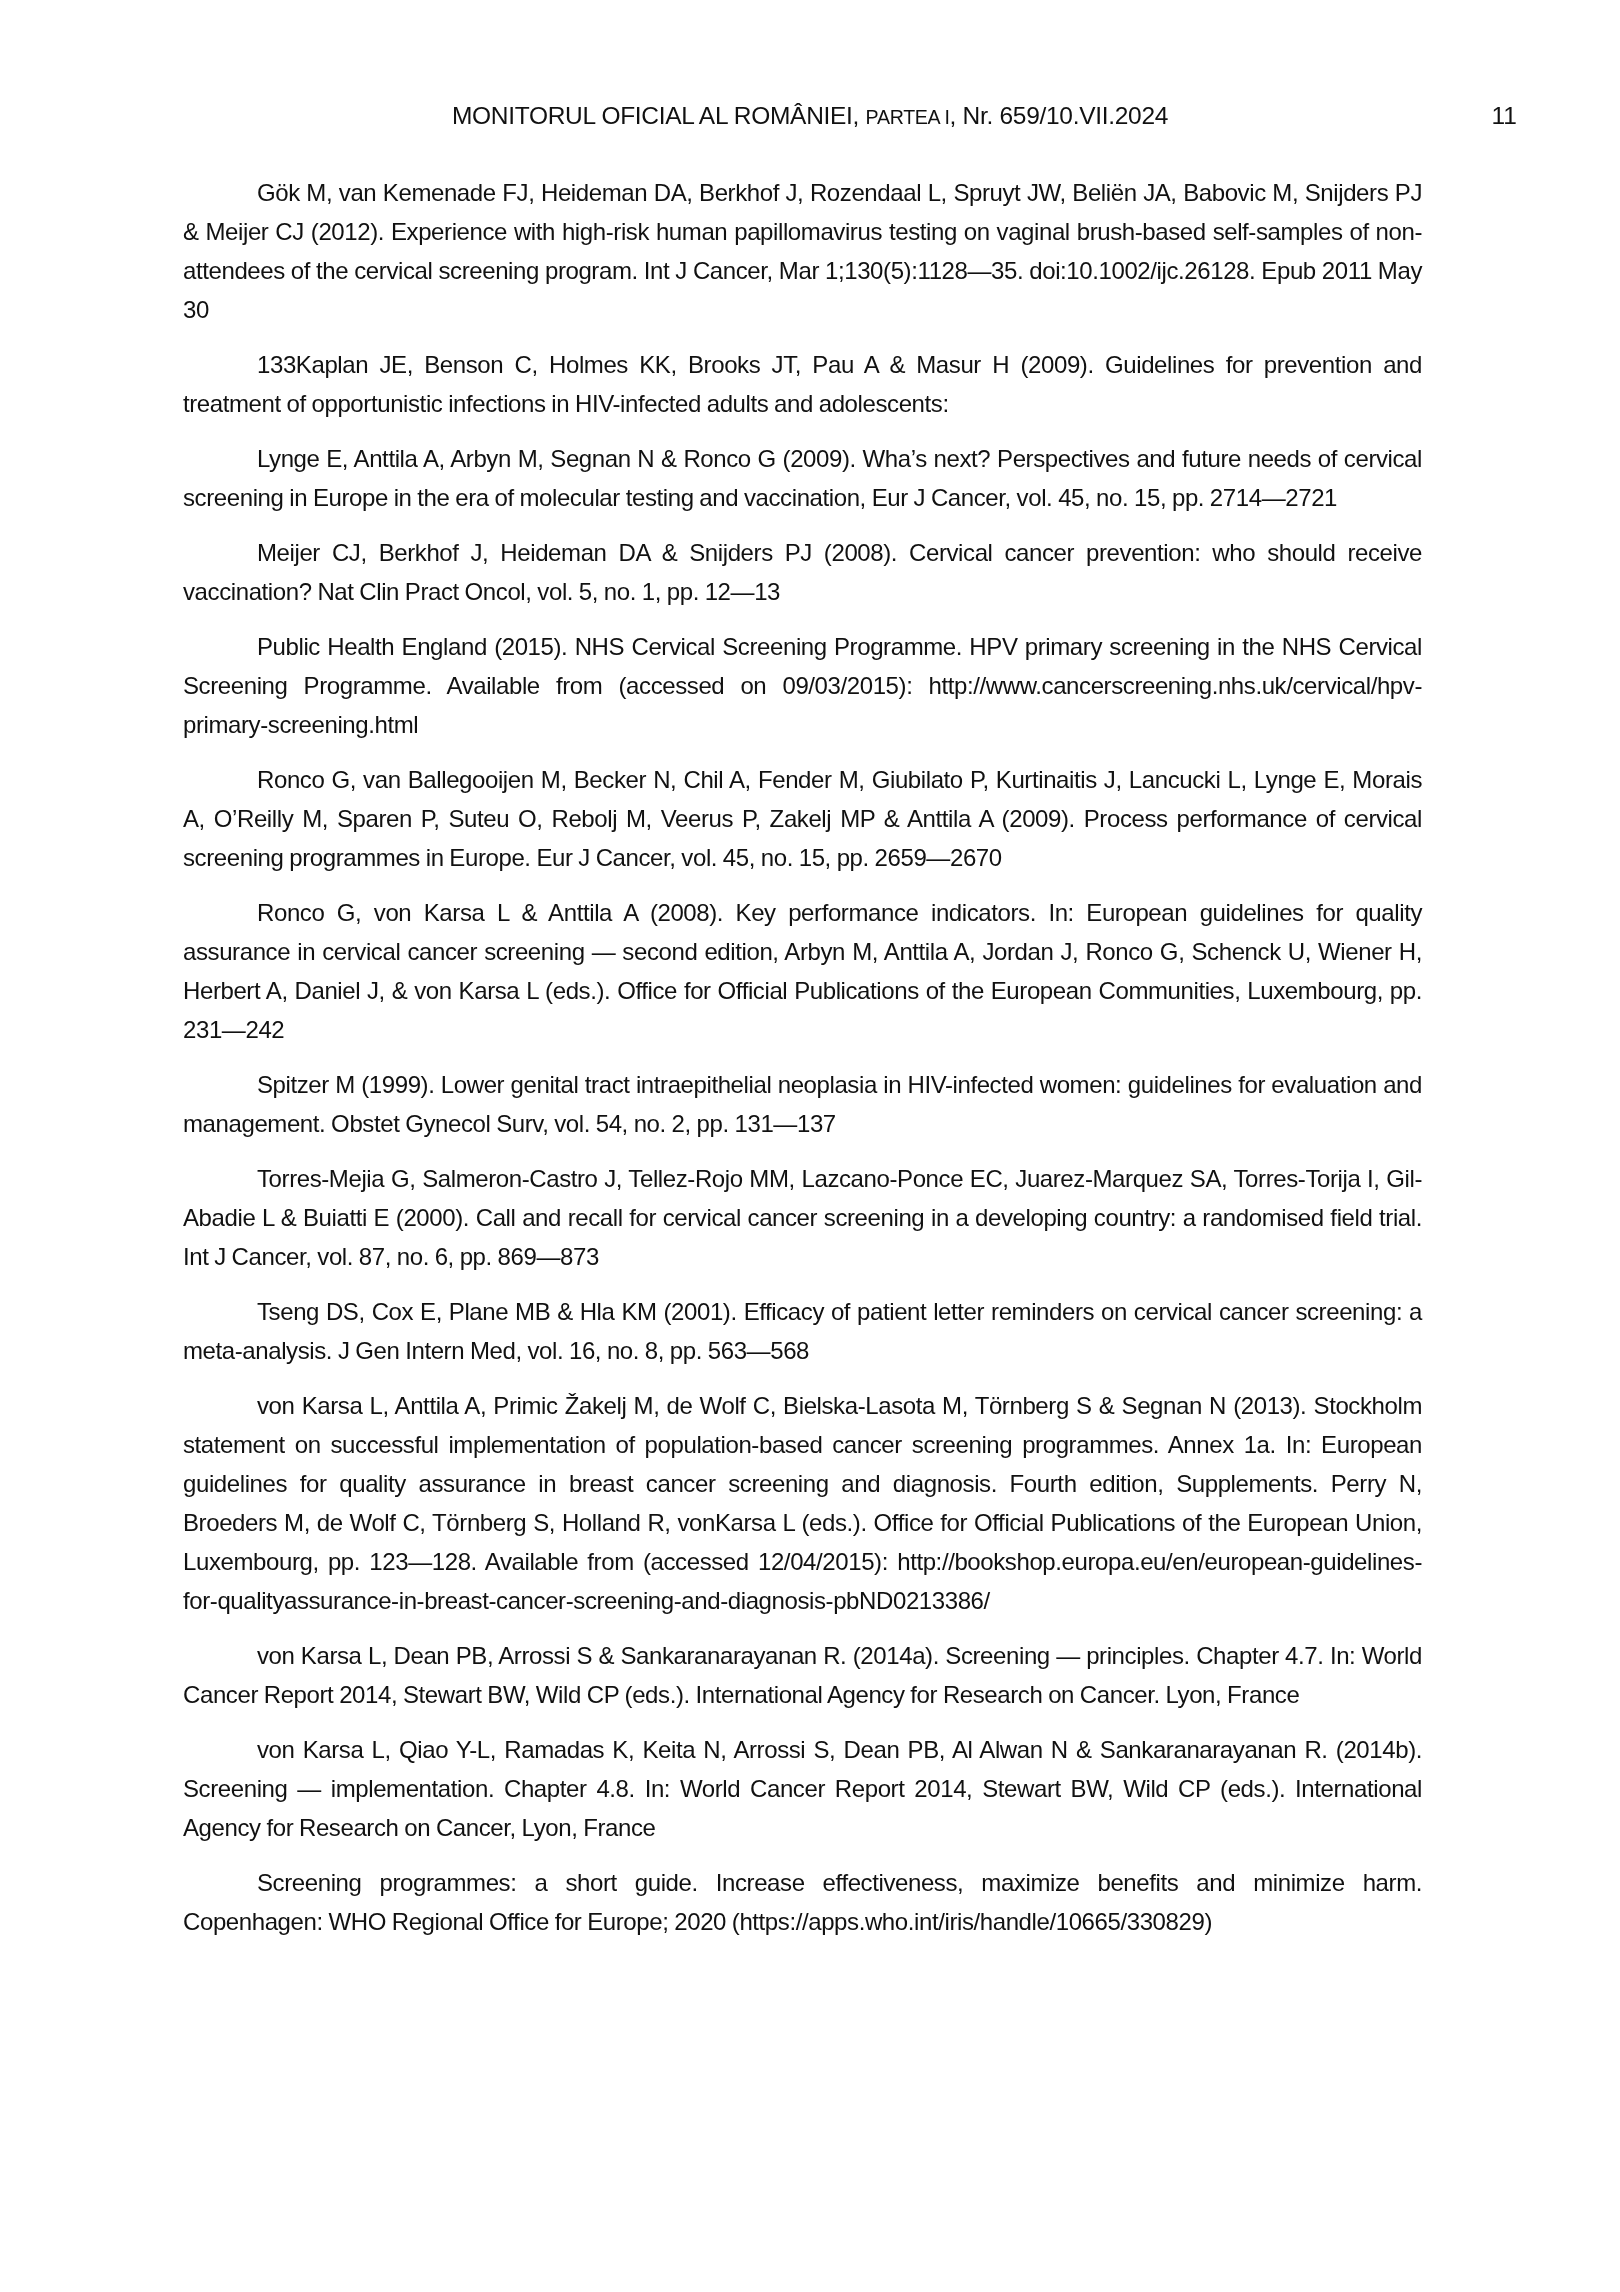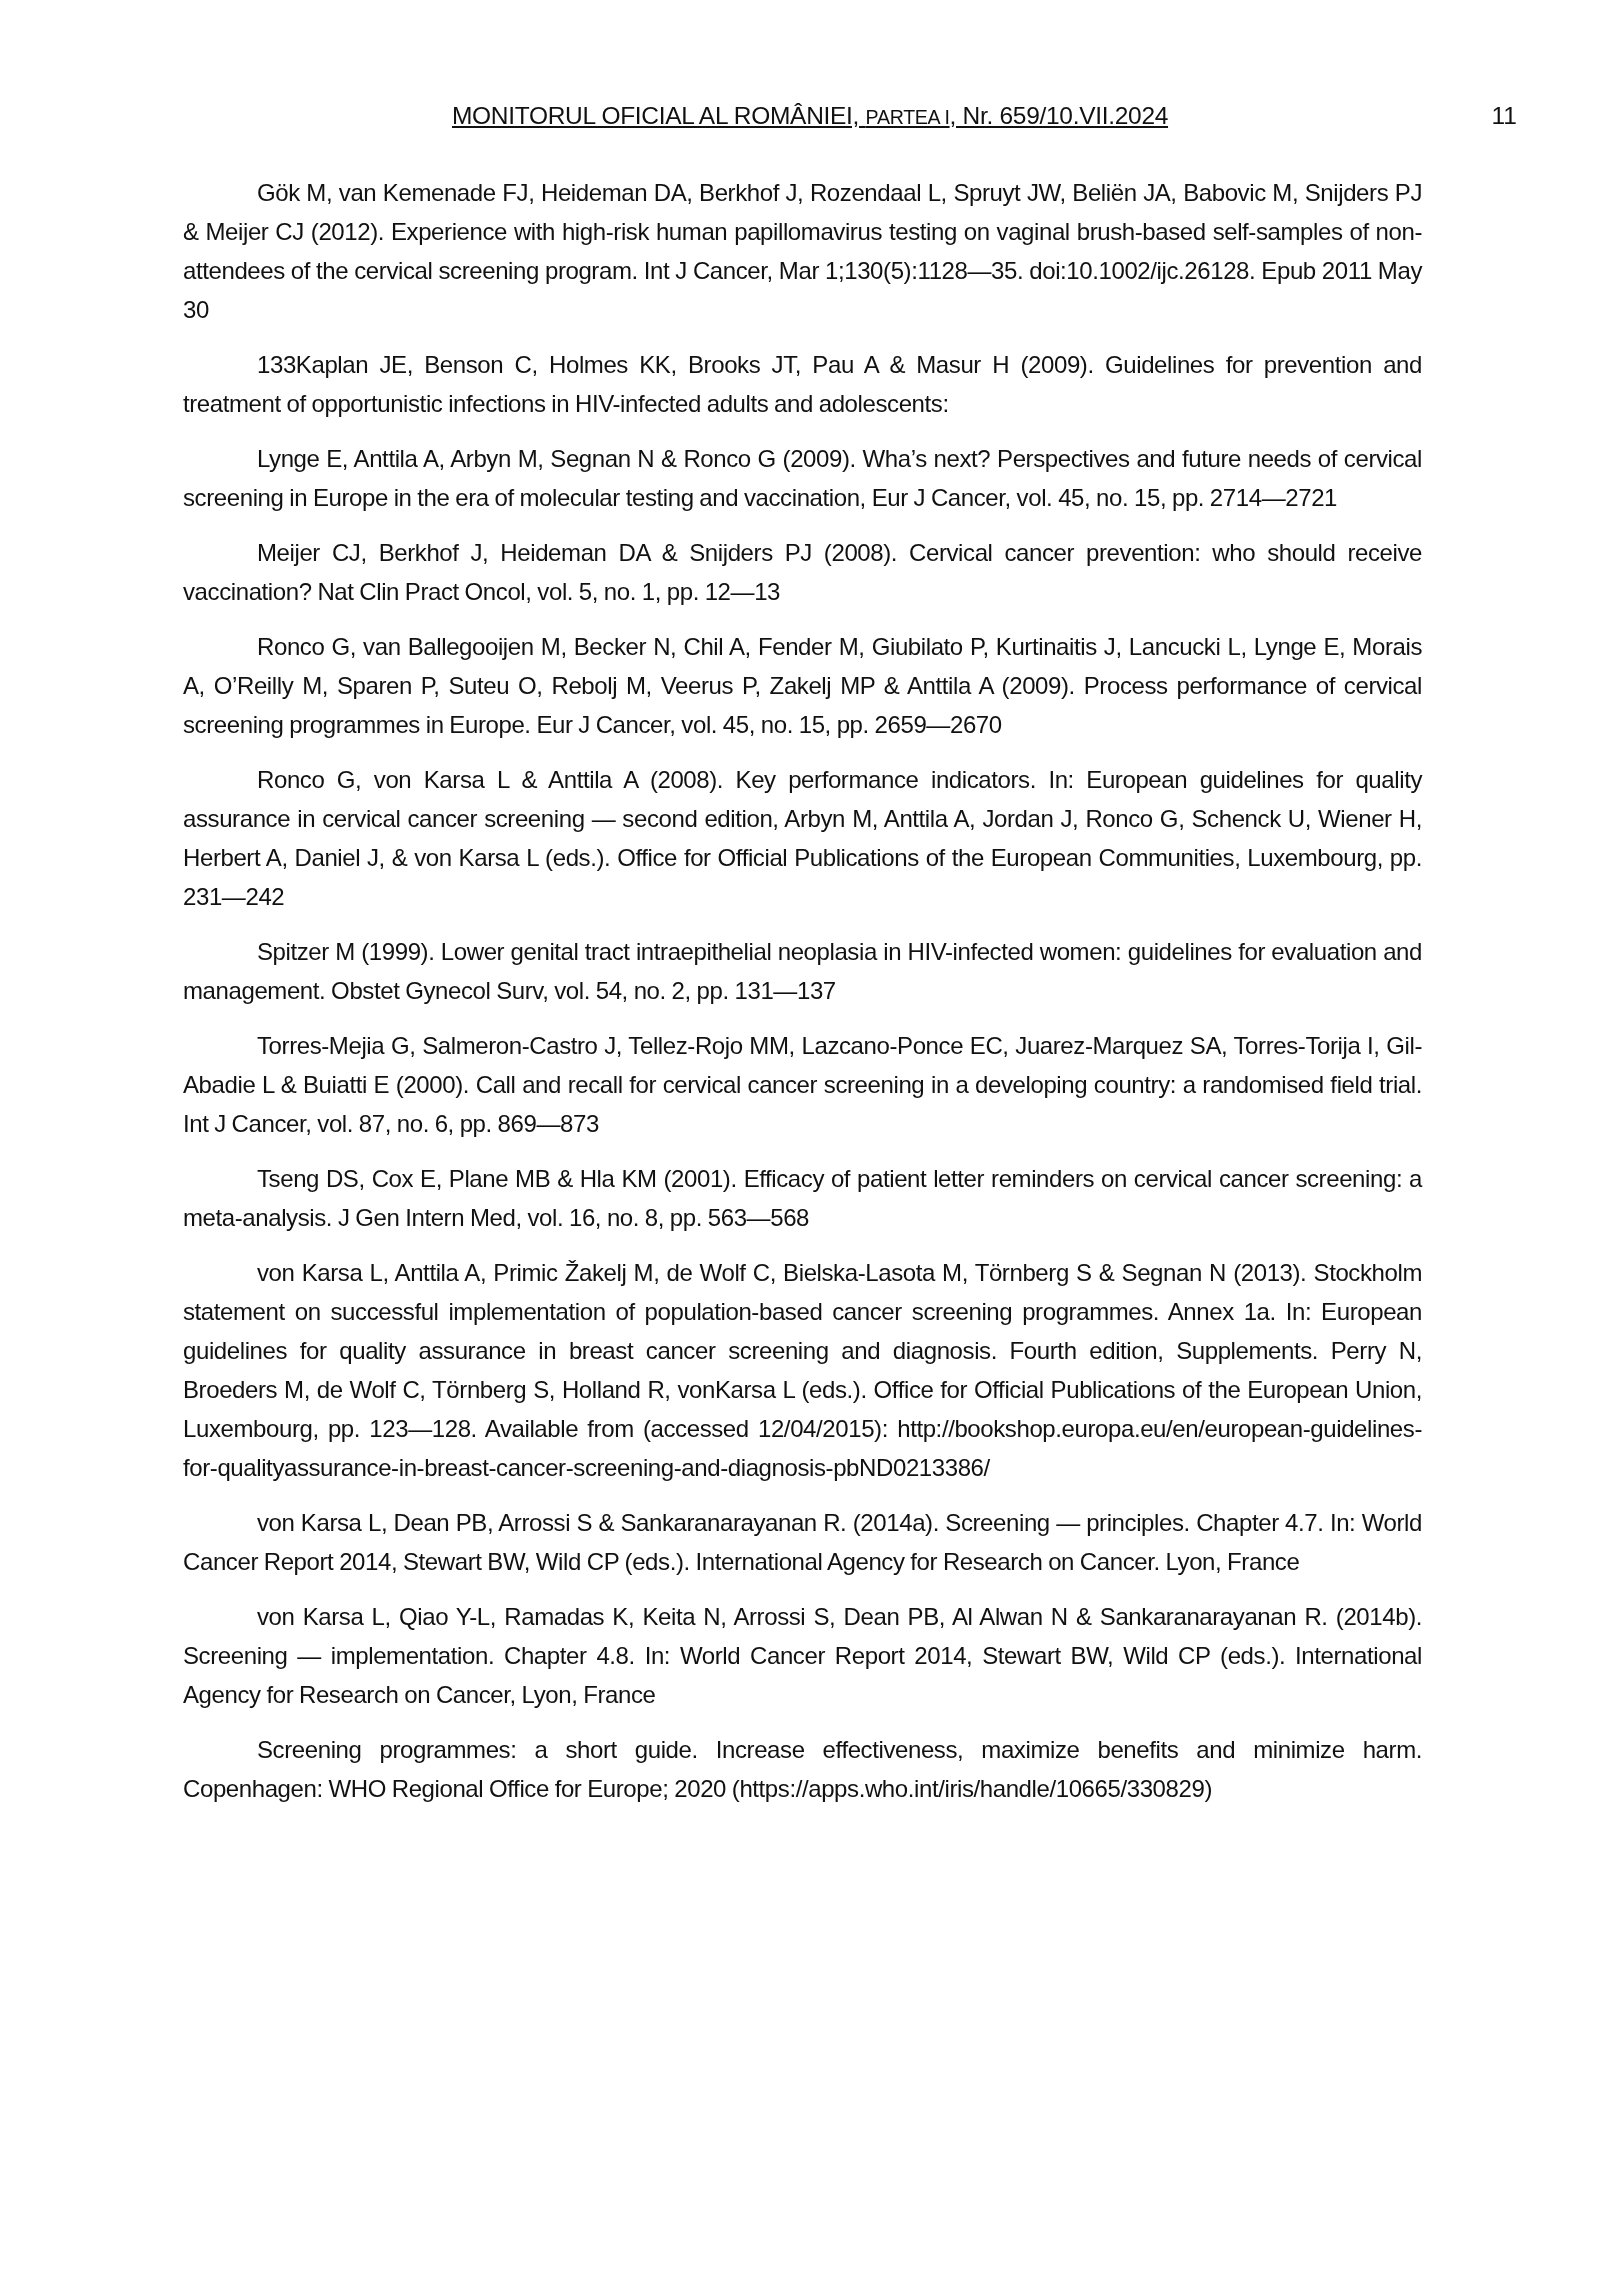--- a/index.html
+++ b/index.html
@@ -5,21 +5,21 @@
   html, body { margin: 0; padding: 0; background: #ffffff; }
   body {
     width: 1620px; height: 2293px; position: relative; overflow: hidden;
     font-family: "Liberation Sans", sans-serif; color: #111111;
   }
   .header {
     position: absolute; top: 102px; left: 0; width: 1620px; height: 39px;
   }
   .header-title {
     position: absolute; left: 0; width: 1620px; text-align: center;
-    font-size: 24.5px; letter-spacing: -0.3px; top: 0; text-decoration: underline;
+    font-size: 24.5px; letter-spacing: -0.3px; top: 0;
   }
   .header-title .small { font-size: 19.6px; }
   .page-number {
     position: absolute; right: 103px; top: 0; font-size: 24.5px;
   }
   .refs {
     position: absolute; top: 157px; left: 167px; width: 1271px;
   }
   .ref {
     font-size: 24px; line-height: 39px; text-align: justify;
@@ -33,20 +33,21 @@
 <div class="header">
   <div class="header-title"><span>MONITORUL OFICIAL AL ROMÂNIEI, </span><span class="small">PARTEA I</span><span>, Nr. 659/10.VII.2024</span></div>
   <div class="page-number">11</div>
 </div>
 
 <div class="refs">
   <p class="ref">Gök M, van Kemenade FJ, Heideman DA, Berkhof J, Rozendaal L, Spruyt JW, Beliën JA, Babovic M, Snijders PJ &amp; Meijer CJ (2012). Experience with high-risk human papillomavirus testing on vaginal brush-based self-samples of non-attendees of the cervical screening program. Int J Cancer, Mar 1;130(5):1128—35. doi:10.1002/ijc.26128. Epub 2011 May 30</p>
   <p class="ref">133Kaplan JE, Benson C, Holmes KK, Brooks JT, Pau A &amp; Masur H (2009). Guidelines for prevention and treatment of opportunistic infections in HIV-infected adults and adolescents:</p>
   <p class="ref">Lynge E, Anttila A, Arbyn M, Segnan N &amp; Ronco G (2009). Wha’s next? Perspectives and future needs of cervical screening in Europe in the era of molecular testing and vaccination, Eur J Cancer, vol. 45, no. 15, pp. 2714—2721</p>
   <p class="ref">Meijer CJ, Berkhof J, Heideman DA &amp; Snijders PJ (2008). Cervical cancer prevention: who should receive vaccination? Nat Clin Pract Oncol, vol. 5, no. 1, pp. 12—13</p>
+  <p class="ref">Public Health England (2015). NHS Cervical Screening Programme. HPV primary screening in the NHS Cervical Screening Programme. Available from (accessed on 09/03/2015): http://www.cancerscreening.nhs.uk/cervical/hpv-primary-screening.html</p>
   <p class="ref">Ronco G, van Ballegooijen M, Becker N, Chil A, Fender M, Giubilato P, Kurtinaitis J, Lancucki L, Lynge E, Morais A, O’Reilly M, Sparen P, Suteu O, Rebolj M, Veerus P, Zakelj MP &amp; Anttila A (2009). Process performance of cervical screening programmes in Europe. Eur J Cancer, vol. 45, no. 15, pp. 2659—2670</p>
   <p class="ref">Ronco G, von Karsa L &amp; Anttila A (2008). Key performance indicators. In: European guidelines for quality assurance in cervical cancer screening — second edition, Arbyn M, Anttila A, Jordan J, Ronco G, Schenck U, Wiener H, Herbert A, Daniel J, &amp; von Karsa L (eds.). Office for Official Publications of the European Communities, Luxembourg, pp. 231—242</p>
   <p class="ref">Spitzer M (1999). Lower genital tract intraepithelial neoplasia in HIV-infected women: guidelines for evaluation and management. Obstet Gynecol Surv, vol. 54, no. 2, pp. 131—137</p>
   <p class="ref">Torres-Mejia G, Salmeron-Castro J, Tellez-Rojo MM, Lazcano-Ponce EC, Juarez-Marquez SA, Torres-Torija I, Gil-Abadie L &amp; Buiatti E (2000). Call and recall for cervical cancer screening in a developing country: a randomised field trial. Int J Cancer, vol. 87, no. 6, pp. 869—873</p>
   <p class="ref">Tseng DS, Cox E, Plane MB &amp; Hla KM (2001). Efficacy of patient letter reminders on cervical cancer screening: a meta-analysis. J Gen Intern Med, vol. 16, no. 8, pp. 563—568</p>
   <p class="ref">von Karsa L, Anttila A, Primic Žakelj M, de Wolf C, Bielska-Lasota M, Törnberg S &amp; Segnan N (2013). Stockholm statement on successful implementation of population-based cancer screening programmes. Annex 1a. In: European guidelines for quality assurance in breast cancer screening and diagnosis. Fourth edition, Supplements. Perry N, Broeders M, de Wolf C, Törnberg S, Holland R, vonKarsa L (eds.). Office for Official Publications of the European Union, Luxembourg, pp. 123—128. Available from (accessed 12/04/2015): http://bookshop.europa.eu/en/european-guidelines-for-qualityassurance-in-breast-cancer-screening-and-diagnosis-pbND0213386/</p>
   <p class="ref">von Karsa L, Dean PB, Arrossi S &amp; Sankaranarayanan R. (2014a). Screening — principles. Chapter 4.7. In: World Cancer Report 2014, Stewart BW, Wild CP (eds.). International Agency for Research on Cancer. Lyon, France</p>
   <p class="ref">von Karsa L, Qiao Y-L, Ramadas K, Keita N, Arrossi S, Dean PB, Al Alwan N &amp; Sankaranarayanan R. (2014b). Screening — implementation. Chapter 4.8. In: World Cancer Report 2014, Stewart BW, Wild CP (eds.). International Agency for Research on Cancer, Lyon, France</p>
   <p class="ref">Screening programmes: a short guide. Increase effectiveness, maximize benefits and minimize harm. Copenhagen: WHO Regional Office for Europe; 2020 (https://apps.who.int/iris/handle/10665/330829)</p>
 </div>

